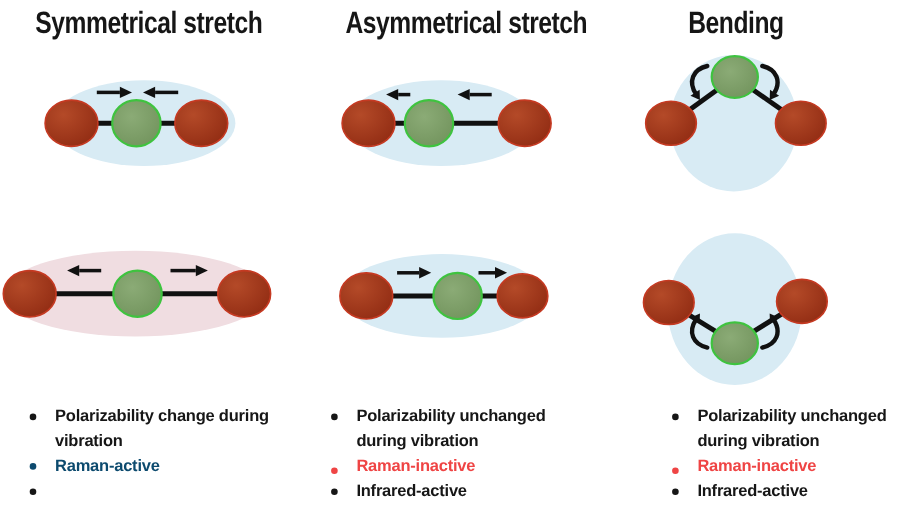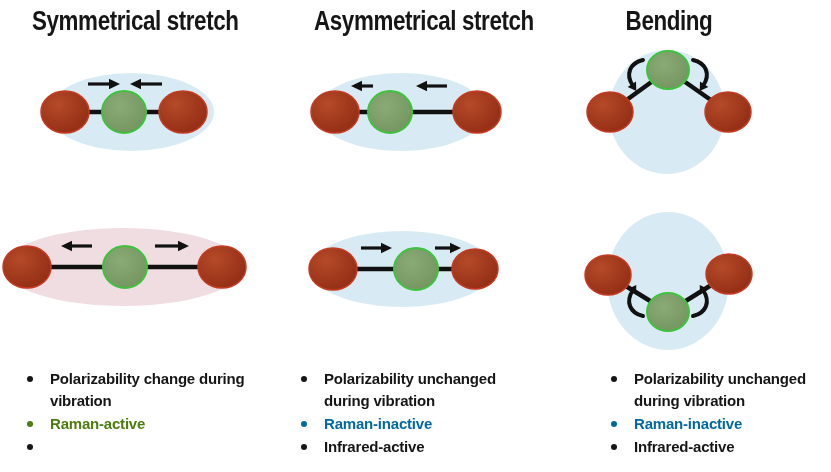--- a/index.html
+++ b/index.html
@@ -16,22 +16,22 @@
   .t1{left:9px;}
   .t2{left:291px;}
   .t3{left:554px;}
   .notes{
     position:absolute;top:352px;margin:16px;padding:0;list-style:none;width:250px;
   }
   .n1{left:6px;}
   .n2{left:280px;}
   .n3{left:590px;}
   .bullet{display:flex;align-items:flex-start;color:#161616;margin:0 0 1px 0;}
-  .bullet[data-color="green"]{color:#4d7c0f;}
-  .bullet[data-color="red"]{color:#0369a1;}
+  .bullet[data-color="green"]{color:#0c4a6e;}
+  .bullet[data-color="red"]{color:#ef4444;align-items:center;}
   .dot{
     width:6px;height:6px;border-radius:50%;background:currentColor;
     margin:8px 17px 0 5px;flex-shrink:0;
   }
   .bullet-text{
     width:212px;font-size:15px;font-weight:bold;line-height:22px;letter-spacing:-0.2px;
   }
 </style>
 </head>
 <body>

